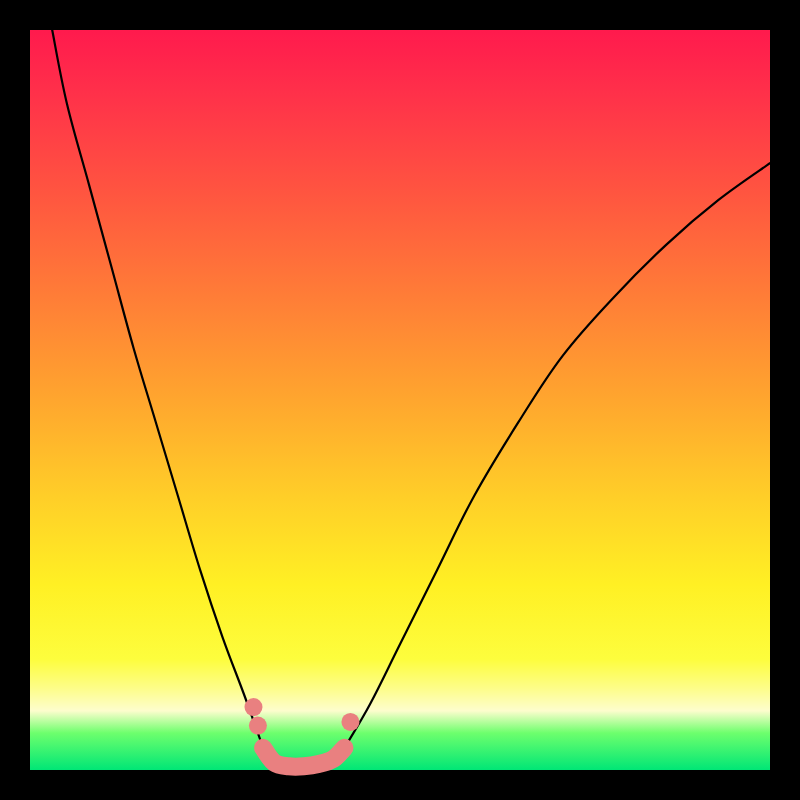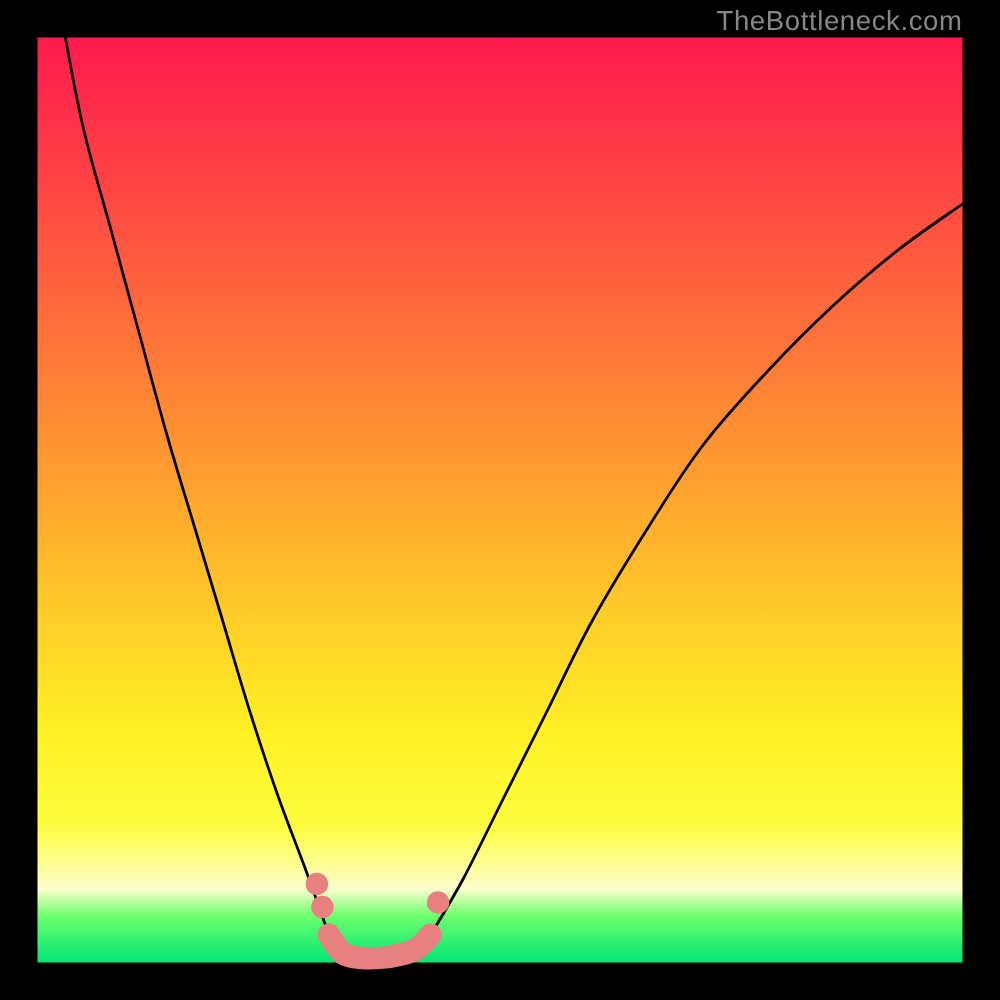--- a/index.html
+++ b/index.html
@@ -75,21 +75,20 @@
     stroke-linecap: round;
     stroke-linejoin: round;
   }
 </style>
 </head>
 <body>
 
 <div class="stage">
   <div class="plot-bg"></div>
 
-  <div class="watermark">TheBottleneck.com</div>
 
   <svg class="curves" viewBox="0 0 740 740">
     <path id="curve-left" class="curve" d="M 22.2 0 C 24.864 13.32, 30.34 46.028000000000006, 37 74 C 43.66 101.972, 51.208 126.09599999999999, 59.2 155.39999999999998 C 67.19200000000001 184.70399999999998, 73.408 207.49599999999995, 81.4 236.79999999999995 C 89.39200000000001 266.104, 95.608 290.228, 103.60000000000001 318.20000000000005 C 111.59200000000001 346.1720000000001, 117.808 365.56000000000006, 125.80000000000001 392.20000000000005 C 133.792 418.84000000000003, 140.008 439.56, 148 466.2 C 155.992 492.84, 162.20800000000003 514.892, 170.20000000000002 540.2 C 178.192 565.508, 184.40800000000002 584.156, 192.4 606.8 C 200.392 629.444, 207.274 646.02, 214.6 666 C 221.926 685.98, 229.76999999999998 708.476, 233.1 717.8"></path>
     <path id="curve-valley" class="curve" d="M 233.1 717.8 C 235.09799999999998 720.4639999999999, 239.538 729.27, 244.20000000000002 732.6 C 248.86200000000002 735.9300000000001, 253.672 735.634, 259 736.3 C 264.328 736.9659999999999, 268.472 736.6995999999999, 273.8 736.3 C 279.12800000000004 735.9004, 283.27200000000005 735.412, 288.6 734.08 C 293.928 732.748, 298.738 731.8303999999999, 303.4 728.9 C 308.06199999999995 725.9696, 312.502 719.798, 314.5 717.8"></path>
     <path id="curve-right" class="curve" d="M 314.5 717.8 C 319.16200000000003 709.808, 330.41 692.048, 340.40000000000003 673.4 C 350.39000000000004 654.752, 358.012 638.176, 370 614.2 C 381.988 590.224, 393.68000000000006 566.84, 407.00000000000006 540.2 C 420.32000000000005 513.5600000000001, 429.348 492.84, 444 466.2 C 458.652 439.56, 472.41600000000005 417.50800000000004, 488.40000000000003 392.20000000000005 C 504.384 366.89200000000005, 515.4839999999999 348.24399999999997, 532.8 325.59999999999997 C 550.116 302.95599999999996, 565.952 286.38, 584.6 266.4 C 603.248 246.42, 617.752 231.91600000000003, 636.4 214.60000000000002 C 655.048 197.28400000000002, 669.552 184.85199999999992, 688.2 170.19999999999993 C 706.8480000000001 155.54799999999994, 730.676 139.86, 740 133.20000000000005"></path>
 
     <path id="valley-marker" class="marker-stroke" d="M 233.1 717.8 C 235.09799999999998 720.4639999999999, 239.538 729.27, 244.20000000000002 732.6 C 248.86200000000002 735.9300000000001, 253.672 735.634, 259 736.3 C 264.328 736.9659999999999, 268.472 736.6995999999999, 273.8 736.3 C 279.12800000000004 735.9004, 283.27200000000005 735.412, 288.6 734.08 C 293.928 732.748, 298.738 731.8303999999999, 303.4 728.9 C 308.06199999999995 725.9696, 312.502 719.798, 314.5 717.8"></path>
     <g id="marker-dots">
         <circle cx="223.48" cy="677.1" r="9" class="marker-dot"></circle>
         <circle cx="227.92" cy="695.6" r="9" class="marker-dot"></circle>

